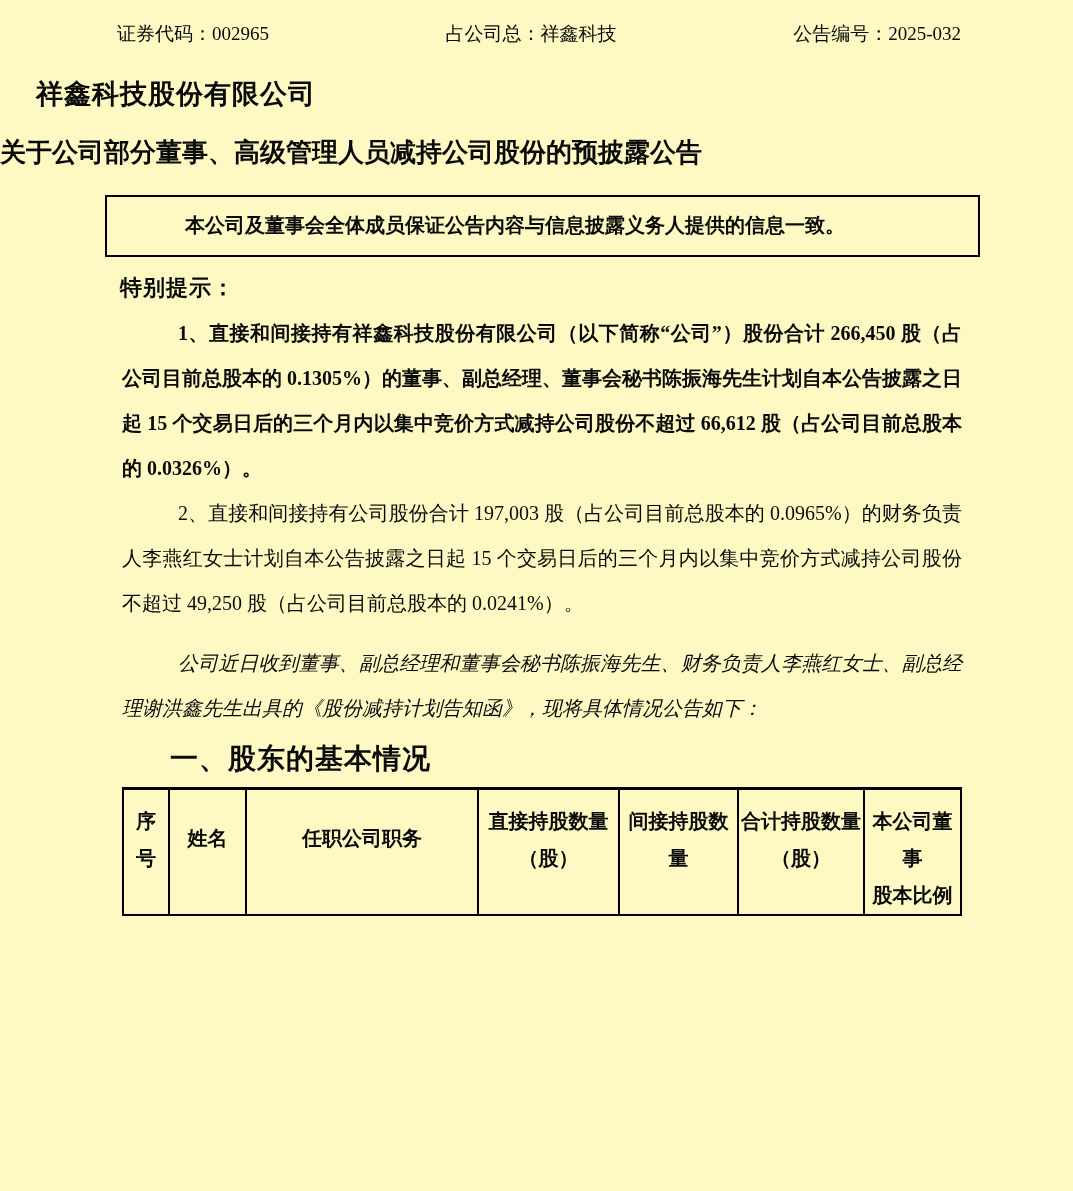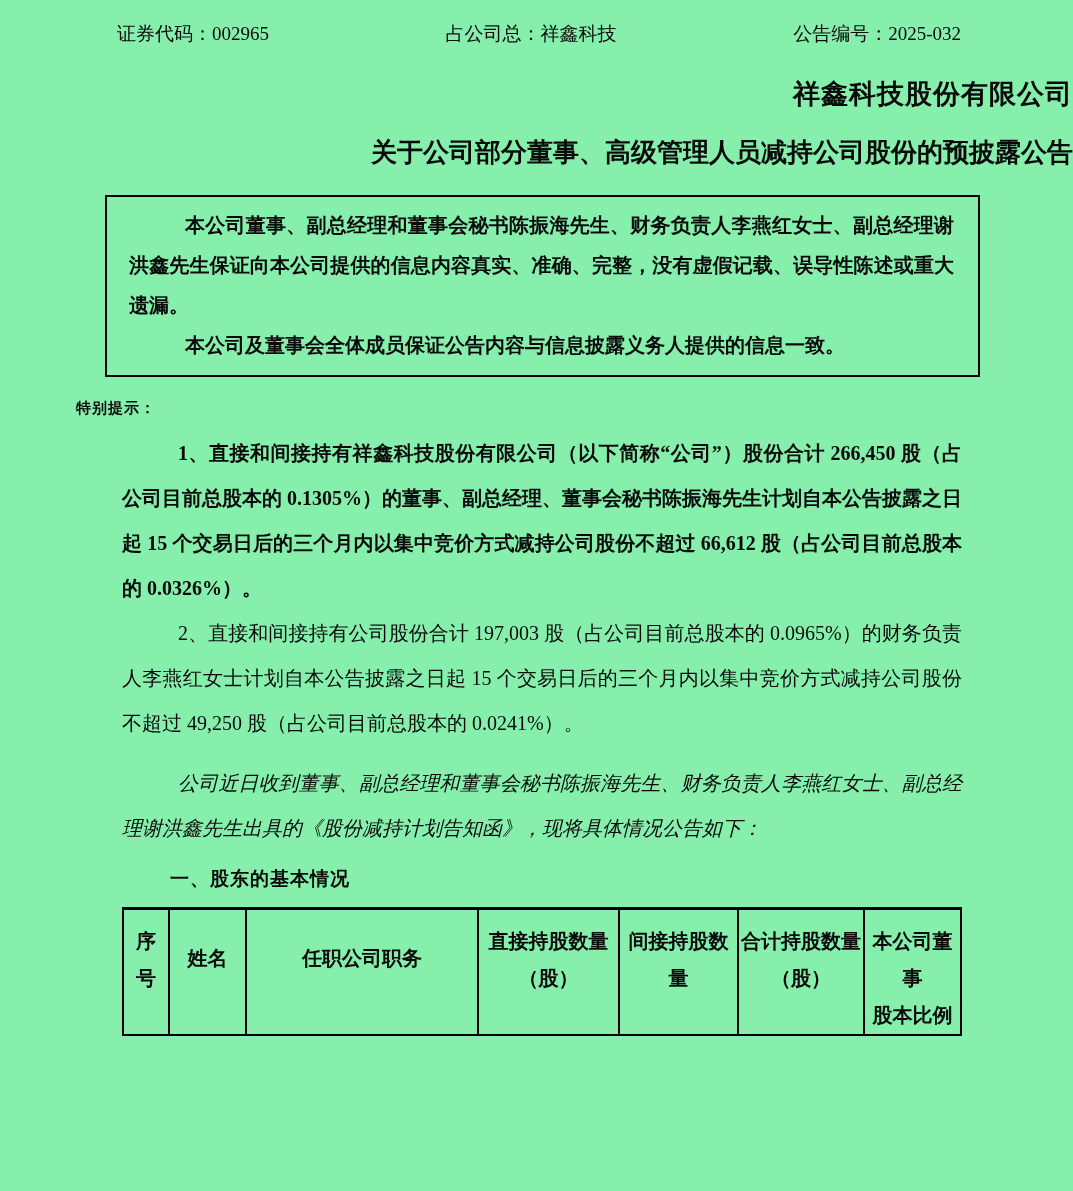--- a/index.html
+++ b/index.html
@@ -1,77 +1,78 @@
 <!DOCTYPE html>
 <html><head>
 <meta charset="utf-8">
 <style>
   * { margin: 0; padding: 0; box-sizing: border-box; }
   html, body { background: #e8e8e8; }
   .page {
     width: 1073px;
     height: 1191px;
     margin: 0 auto;
-    background: #86efac;
+    background: #fef9c3;
     color: #0a0a0a;
     overflow: hidden;
     font-family: "Liberation Serif", "DejaVu Serif", serif;
     position: relative;
   }
   .top-row {
     display: flex;
     justify-content: space-between;
     padding: 22px 112px 0 117px;
     font-size: 19px;
     line-height: 24px;
   }
   .doc-title {
-    text-align: right;
+    text-align: left;
     margin-top: 31px;
     font-size: 27px;
     line-height: 34px;
     font-weight: bold;
     letter-spacing: 1px;
+    margin-left: 36px;
   }
   .doc-subtitle {
-    text-align: right;
+    text-align: left;
     margin-top: 25px;
     font-size: 26px;
     line-height: 33px;
     font-weight: bold;
   }
   .statement-box {
     margin: 26px 93px 0 105px;
     border: 2px solid #000;
     padding: 8px 24px 10px 22px;
     font-size: 20px;
     font-weight: bold;
     line-height: 40px;
     text-align: justify;
   }
   .statement-box p { text-indent: 56px; }
   .notice-heading {
-    margin: 18px 0 0 76px;
-    font-size: 15px;
+    margin: 18px 0 0 120px;
+    font-size: 22px;
     line-height: 26px;
     font-weight: bold;
     letter-spacing: 1px;
   }
   .para {
     margin: 0 111px 0 122px;
     font-size: 20px;
     line-height: 45px;
     text-indent: 56px;
     text-align: justify;
   }
   .para.first { margin-top: 10px; font-weight: bold; }
   .para.intro { margin-top: 15px; font-style: italic; }
   .section-heading {
     margin: 14px 0 0 170px;
-    font-size: 19px;
+    font-size: 28px;
     line-height: 28px;
     font-weight: bold;
     letter-spacing: 1px;
   }
   table.shareholder-table {
     margin: 14px 0 0 122px;
     width: 838px;
     border-collapse: collapse;
     table-layout: fixed;
     border-top: 3px solid #000;
@@ -106,21 +107,20 @@
     <span>证券代码：002965</span>
     <span>占公司总：祥鑫科技</span>
     <span>公告编号：2025-032</span>
   </div>
 
   <h1 class="doc-title">祥鑫科技股份有限公司</h1>
 
   <h2 class="doc-subtitle">关于公司部分董事、高级管理人员减持公司股份的预披露公告</h2>
 
   <div class="statement-box">
-    <p>本公司董事、副总经理和董事会秘书陈振海先生、财务负责人李燕红女士、副总经理谢洪鑫先生保证向本公司提供的信息内容真实、准确、完整，没有虚假记载、误导性陈述或重大遗漏。</p>
     <p>本公司及董事会全体成员保证公告内容与信息披露义务人提供的信息一致。</p>
   </div>
 
   <p class="notice-heading">特别提示：</p>
 
   <p class="para first">1、直接和间接持有祥鑫科技股份有限公司（以下简称“公司”）股份合计 266,450 股（占公司目前总股本的 0.1305%）的董事、副总经理、董事会秘书陈振海先生计划自本公告披露之日起 15 个交易日后的三个月内以集中竞价方式减持公司股份不超过 66,612 股（占公司目前总股本的 0.0326%）。</p>
   <p class="para">2、直接和间接持有公司股份合计 197,003 股（占公司目前总股本的 0.0965%）的财务负责人李燕红女士计划自本公告披露之日起 15 个交易日后的三个月内以集中竞价方式减持公司股份不超过 49,250 股（占公司目前总股本的 0.0241%）。</p>
 
   <p class="para intro">公司近日收到董事、副总经理和董事会秘书陈振海先生、财务负责人李燕红女士、副总经理谢洪鑫先生出具的《股份减持计划告知函》，现将具体情况公告如下：</p>
 

